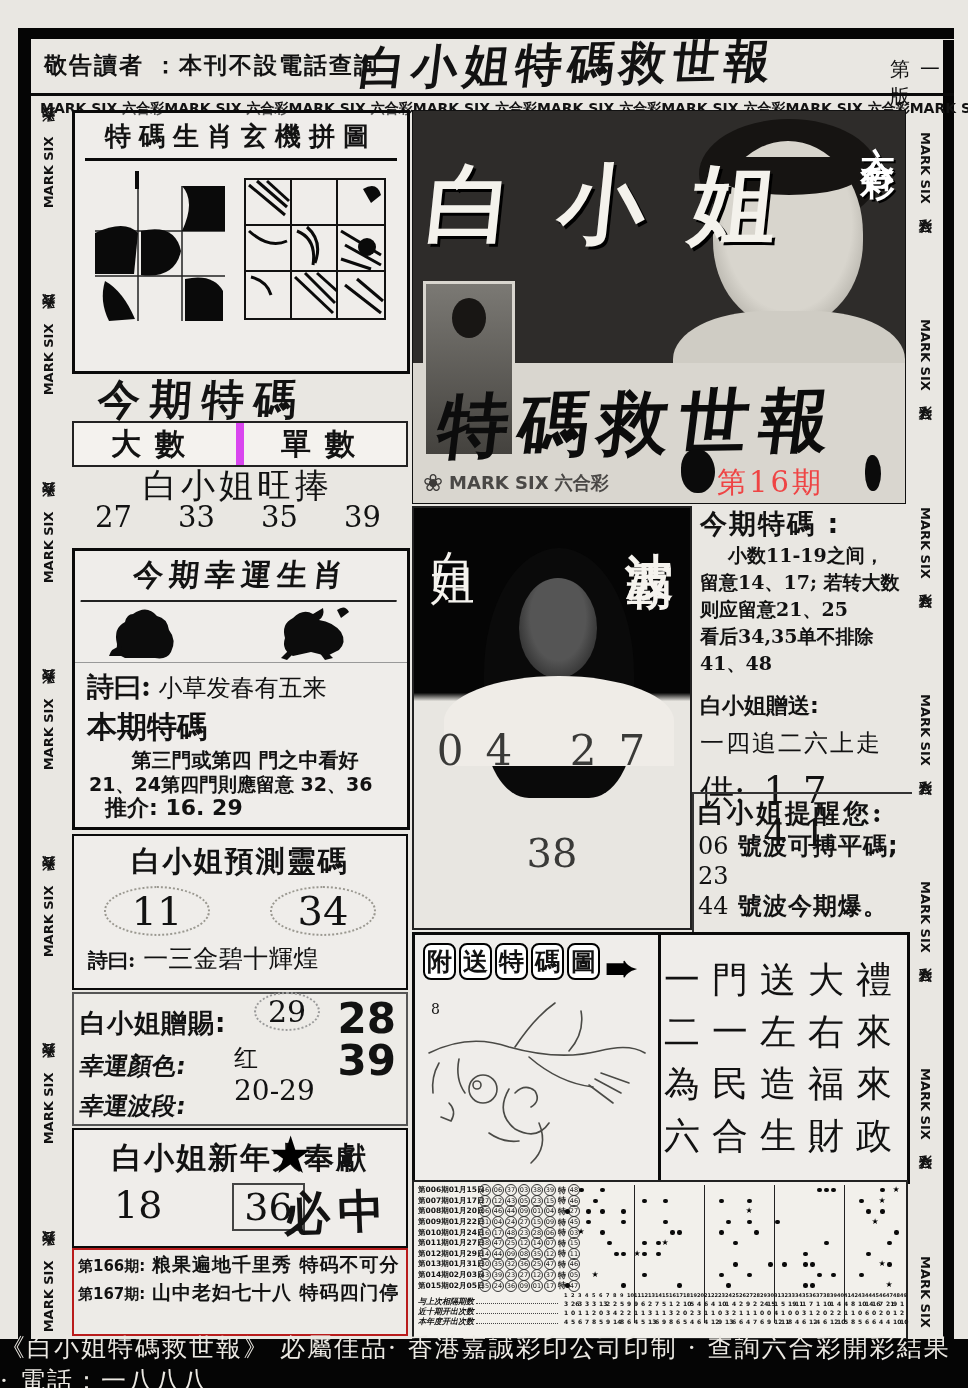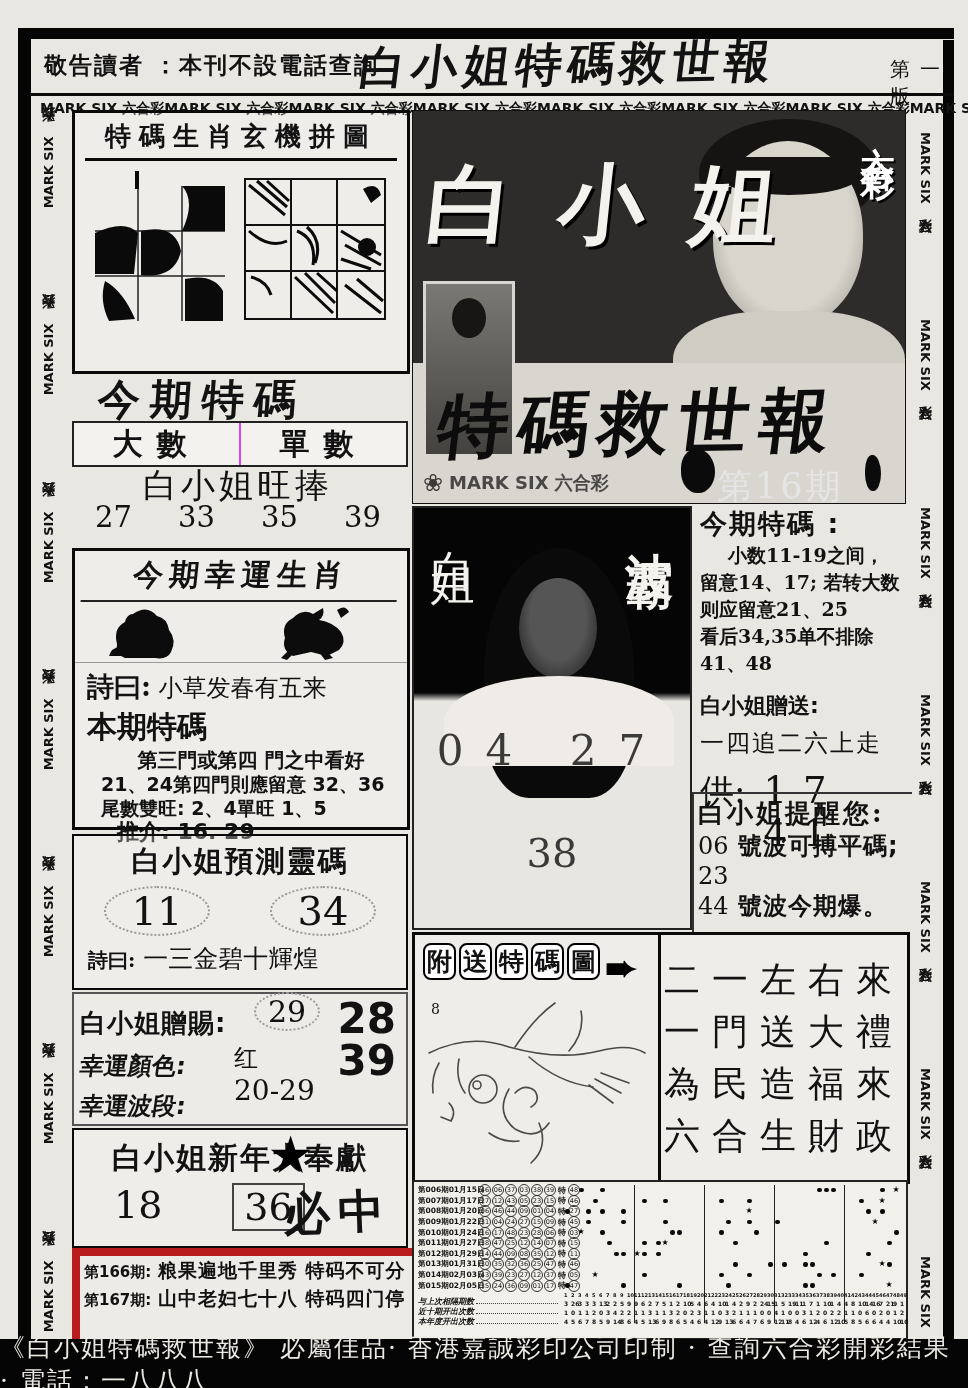--- a/index.html
+++ b/index.html
@@ -29,31 +29,31 @@
   .strip-item{writing-mode:vertical-rl;font-family:"DejaVu Sans",sans-serif;font-weight:900;font-size:13px;white-space:nowrap;}
   #strip-left .strip-item{transform:rotate(180deg);}
   
   .puzzlebox{left:72px;top:110px;width:332px;height:258px;}
   .puzzle-title{margin:6px 10px 0 10px;font-size:26px;font-weight:bold;letter-spacing:8px;
                 border-bottom:3px solid #0a0a0a;padding-bottom:4px;}
   .grids{position:relative;height:200px;}
   .headline{left:98px;top:372px;font-size:42px;font-weight:900;letter-spacing:10px;transform:skewX(-4deg);}
   .bigodd{left:72px;top:421px;width:332px;height:42px;border:2px solid #222;display:flex;background:#f4f2ee;}
   .bigodd div{flex:1;text-align:center;font-size:30px;font-weight:900;line-height:42px;letter-spacing:14px;}
-  .bigodd .c1{border-right:2px solid #d946ef;}
+  .bigodd .c1{border-right:8px solid #d946ef;}
   .wang{left:72px;top:463px;width:332px;font-size:34px;letter-spacing:4px;text-align:center;}
   #wang-nums{left:72px;top:500px;width:332px;display:flex;justify-content:space-around;font-size:29px;}
   .zbox{left:72px;top:548px;width:332px;height:276px;}
   .ztitle{margin:4px 8px 0 8px;font-size:30px;font-weight:bold;letter-spacing:6px;text-align:center;
           border-bottom:2px solid #222;padding-bottom:4px;transform:skewX(-6deg);}
   .animals{position:relative;height:60px;border-bottom:1px solid #999;}
   .poemrow{padding:6px 8px 0 12px;font-size:24px;}
   .poemrow b{font-size:27px;}
   .benqi{padding:2px 0 0 12px;font-size:30px;font-weight:900;font-family:"DejaVu Sans",sans-serif;}
-  #zodiac-lines{padding:0 6px 0 26px;font-family:"DejaVu Sans",sans-serif;font-weight:900;}
+  #zodiac-lines{padding:0 6px 0 14px;font-family:"DejaVu Sans",sans-serif;font-weight:900;}
   .zline{font-size:19px;line-height:24px;white-space:nowrap;}
   .zline.l1{font-size:20px;text-align:center;}
   .zline.l4{font-size:22px;padding-left:16px;}
   .predbox{left:72px;top:834px;width:332px;height:152px;}
   .predtitle{margin-top:6px;font-size:29px;font-weight:900;font-family:"DejaVu Sans",sans-serif;text-align:center;letter-spacing:2px;}
   #pred-nums{display:flex;justify-content:space-around;margin-top:4px;}
   .oval{font-size:40px;padding:0 26px;border:2px dotted #9a9890;border-radius:50%;}
   .predpoem{padding-left:14px;font-size:25px;margin-top:6px;}
   .predpoem b{font-size:20px;}
   .giftbox{left:72px;top:992px;width:332px;height:130px;border:2px solid #555;background:rgba(255,255,255,.2);}
@@ -68,40 +68,40 @@
   .gbig2{position:absolute;right:10px;top:-6px;font-size:42px;font-weight:900;font-family:"DejaVu Sans",sans-serif;}
   .gift-r4{position:relative;height:36px;}
   .gwave{position:absolute;left:160px;top:-8px;font-size:28px;}
   .nybox{left:72px;top:1128px;width:332px;height:116px;}
   .nytitle{position:relative;margin-top:8px;text-align:center;font-size:30px;font-weight:bold;letter-spacing:2px;}
   .star-blot{position:absolute;left:196px;top:-10px;font-size:46px;color:#000;}
   #newyear-nums{display:flex;gap:70px;padding-left:40px;margin-top:4px;}
   .nynum{font-size:38px;}
   .nynum.boxed{border:2px solid #444;padding:0 10px;}
   .bizhong{position:absolute;right:14px;bottom:2px;font-size:46px;font-weight:900;font-family:"DejaVu Sans",sans-serif;transform:rotate(-2deg);letter-spacing:8px;}
-  .histbox{left:72px;top:1248px;width:332px;height:84px;border:8px solid #b91c1c;background:rgba(255,255,255,.2);}
+  .histbox{left:72px;top:1248px;width:332px;height:84px;border:2px solid #b91c1c;background:rgba(255,255,255,.2);}
   .hrow{display:flex;align-items:baseline;padding:2px 4px 0 4px;}
   .hissue{font-size:15px;font-weight:900;font-family:"DejaVu Sans",sans-serif;width:74px;}
   .htext{font-size:19px;font-weight:bold;letter-spacing:1px;}
   
   .masthead{left:412px;top:110px;width:492px;height:392px;background:#2e2c2a;overflow:hidden;border:1px solid #111;}
   .mh-bottom{position:absolute;left:0;top:252px;width:492px;height:140px;background:#d9d6cf;}
   .mh-face{position:absolute;left:300px;top:30px;width:150px;height:185px;border-radius:50% 50% 46% 46%;
            background:radial-gradient(ellipse at 50% 45%, #d8d5cd 0 60%, #b9b6ae 78%, #6e6c66 100%);}
   .mh-hair{position:absolute;left:286px;top:8px;width:180px;height:110px;border-radius:50%;background:#161412;}
   .mh-fringe{position:absolute;left:306px;top:46px;width:140px;height:38px;border-radius:0 0 60% 60%;background:#161412;}
   .mh-body{position:absolute;left:260px;top:200px;width:232px;height:120px;background:#cfccc4;border-radius:40% 40% 0 0;}
   .mh-inset{position:absolute;left:10px;top:170px;width:86px;height:170px;background:linear-gradient(#7b7974,#44423e);border:3px solid #d9d6cf;}
   .mh-inset-head{position:absolute;left:26px;top:14px;width:34px;height:40px;border-radius:50%;background:#181614;}
   .mh-title-top{position:absolute;left:14px;top:36px;font-size:86px;font-weight:900;color:#f4f2ec;
                 letter-spacing:46px;white-space:nowrap;text-shadow:3px 3px 0 #000;transform:skewX(-6deg);}
   .mh-six{position:absolute;right:4px;top:8px;writing-mode:vertical-rl;color:#fff;font-size:34px;font-weight:bold;letter-spacing:10px;text-shadow:2px 2px 0 #000;}
   .mh-title-bottom{position:absolute;left:26px;top:266px;font-size:70px;font-weight:900;letter-spacing:10px;
                    white-space:nowrap;transform:skewX(-8deg) rotate(-1deg);color:#0c0c0c;}
-  .mh-issue{position:absolute;left:304px;top:352px;font-size:35px;letter-spacing:3px;color:#e5e5e5;}
+  .mh-issue{position:absolute;left:304px;top:352px;font-size:29px;letter-spacing:3px;color:#ef4444;}
   .mh-logo{position:absolute;left:10px;top:358px;display:flex;align-items:center;gap:6px;color:#3c3a38;}
   .mh-logo-flower{font-size:24px;}
   .mh-logo-text{font-family:"DejaVu Sans",sans-serif;font-weight:900;font-size:18px;color:#4a4846;}
   .blot{position:absolute;background:#0b0b0b;border-radius:45% 55% 50% 50%;}
   
   .photobox{left:412px;top:506px;width:276px;height:420px;border:2px solid #222;
             background:linear-gradient(#050505 0 44%, #e8e6e1 46%);overflow:hidden;}
   .ph-hair{position:absolute;left:70px;top:40px;width:150px;height:250px;border-radius:50% 50% 30% 30%;background:#0a0a0a;}
   .ph-face{position:absolute;left:105px;top:70px;width:78px;height:100px;border-radius:50%;
            background:radial-gradient(ellipse at 50% 40%, #555 0 50%, #222 90%);}
@@ -281,21 +281,20 @@
       </svg>
     </div>
     <div class="poemrow">
       <b>詩曰:</b>
       <span>小草发春有五来</span>
     </div>
     <div class="benqi">本期特碼</div>
     <div id="zodiac-lines">
         <div class="zline l1">第三門或第四 門之中看好</div>
         <div class="zline l2">21、24第四門則應留意 32、36</div>
-        <div class="zline l3">尾數雙旺: 2、4單旺  1、5</div>
         <div class="zline l4">推介: 16. 29</div>
       </div>
   </div>
 
   <div class="abs box thin predbox">
     <div class="predtitle">白小姐預測靈碼</div>
     <div id="pred-nums">
         <span class="oval">11</span>
         <span class="oval">34</span>
       </div>
@@ -441,22 +440,22 @@
             <circle cx="64" cy="96" r="14"></circle>
               <circle cx="58" cy="92" r="4"></circle>
             <path d="M96,100 q10,-10 20,-2 q6,10 -4,16"></path>
             <path d="M30,110 q8,8 2,18 l-10,-4"></path>
           </g>
         </svg>
       </div>
       <span class="sketch8">8</span>
     </div>
     <div class="bonus-right" id="poem-lines">
+        <div class="pline">一門送大禮</div>
         <div class="pline">二一左右來</div>
-        <div class="pline">一門送大禮</div>
         <div class="pline">為民造福來</div>
         <div class="pline">六合生財政</div>
       </div>
   </div>
 
   <div class="abs results">
     <div id="res-rows">
         <div class="res-row">
           <span class="res-issue">第006期01月15日</span>
           <span class="circ">46</span>

